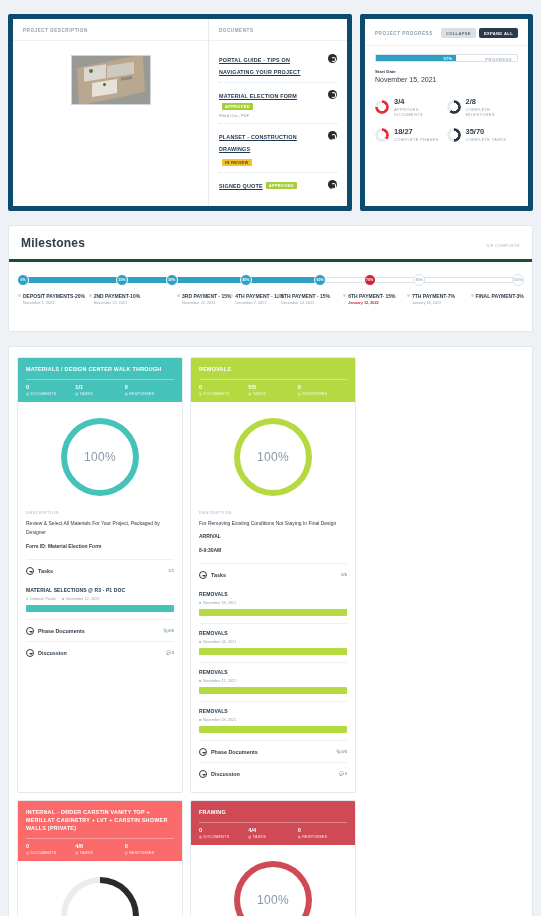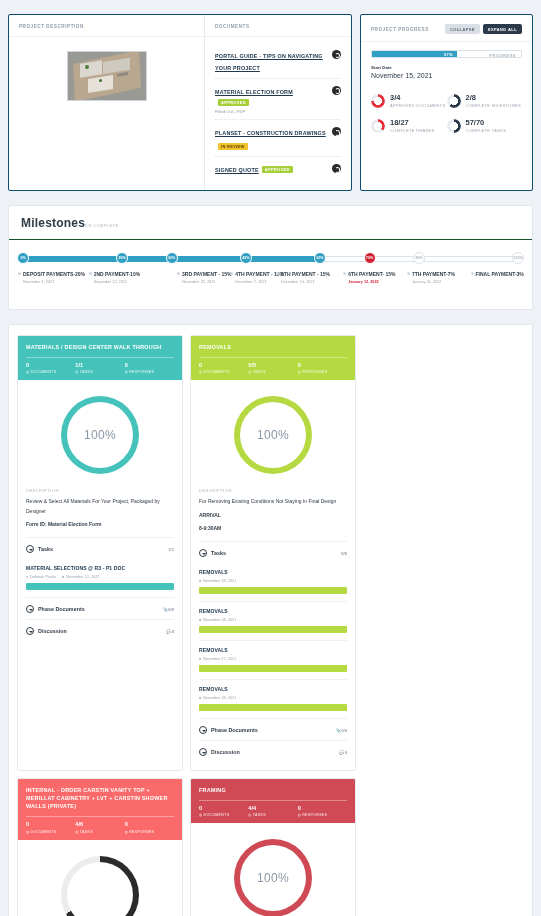--- a/index.html
+++ b/index.html
@@ -9,21 +9,21 @@
     background:#eef1f5;
     color:#2f3b47;
     font-size:10px;
     width:541px;
     -webkit-font-smoothing:antialiased;
   }
   .wrap{ width:541px; padding:0; }
 
   
   .top-row{ display:flex; gap:8px; padding:14px 8px 0 8px; }
-  .panel{ background:#fff; border:1px solid #0c4a6e; border-radius:2px; }
+  .panel{ background:#fff; border:5px solid #0c4a6e; border-radius:2px; }
   .top-left{ flex:0 0 344px; display:flex; }
   .top-right{ flex:1; }
 
   .col-desc{ flex:0 0 196px; border-right:1px solid #e8ecf0; }
   .col-docs{ flex:1; }
   .panel-head{
     font-size:4.6px; letter-spacing:.55px; font-weight:700;
     color:#93a0ad; padding:9px 10px 7px 10px; text-transform:uppercase;
     border-bottom:1px solid #eef1f4;
   }
@@ -95,21 +95,21 @@
   .sd-val{ font-size:7px; color:#2f3b47; margin-top:2px;}
 
   .metrics{ display:flex; flex-wrap:wrap; margin-top:10px; }
   .metric{ width:50%; display:flex; align-items:center; gap:5px; padding:5px 0 6px 0;}
   .metric .ring{ width:14px; height:14px; border-radius:50%; flex:0 0 14px;}
   .m-val{ font-size:7.5px; font-weight:700; color:#2f3b47; line-height:1.05;}
   .m-lab{ font-size:4px; color:#9aa5b1; letter-spacing:.35px; margin-top:1px; text-transform:uppercase;}
 
   
   .section{ margin:14px 8px 0 8px; background:#fff; border:1px solid #e2e7ec; border-radius:2px; }
-  .sec-head{ display:flex; align-items:baseline; justify-content:flex-start; padding:10px 12px 9px 12px; border-bottom:1px solid #14532d;}
+  .sec-head{ display:flex; align-items:baseline; justify-content:space-between; padding:10px 12px 9px 12px; border-bottom:3px solid #14532d;}
   .sec-title{ font-size:12px; font-weight:700; color:#2f3b47; letter-spacing:.2px;}
   .sec-meta{ font-size:4px; color:#aab4bf; letter-spacing:.4px; text-transform:uppercase;}
   .sec-meta .lnk{ color:#2b3a4a; font-weight:700; text-decoration:underline; }
   .sec-meta .sep{ color:#ccd4dc; padding:0 3px; }
 
   
   .ms-body{ padding:12px 14px 16px 14px; }
   .ms-track{ position:relative; height:12px; }
   .ms-line{ position:absolute; left:0; right:0; top:3.5px; height:6px; background:#fff; border:1px solid #dbe2e8; border-radius:3px;}
   .ms-fill{ position:absolute; left:0; top:3.5px; height:6px; background:#2f9fc4; border-radius:3px 0 0 3px;}
@@ -259,21 +259,21 @@
             <div class="metric">
               <div class="ring" style="background:conic-gradient(#e8303f 0deg 133deg,#e7ebef 133deg 360deg);-webkit-mask:radial-gradient(circle,transparent 4.2px,#000 4.3px);mask:radial-gradient(circle,transparent 4.2px,#000 4.3px)"></div>
               <div>
                 <div class="m-val">18/27</div>
                 <div class="m-lab">COMPLETE PHASES</div>
               </div>
             </div>
             <div class="metric">
               <div class="ring" style="background:conic-gradient(#2b3a4a 0deg 180deg,#e7ebef 180deg 360deg);-webkit-mask:radial-gradient(circle,transparent 4.2px,#000 4.3px);mask:radial-gradient(circle,transparent 4.2px,#000 4.3px)"></div>
               <div>
-                <div class="m-val">57/70</div>
+                <div class="m-val">35/70</div>
                 <div class="m-lab">COMPLETE TASKS</div>
               </div>
             </div>
           </div>
       </div>
     </div>
   </div>
 
   <div class="section">
     <div class="sec-head">

